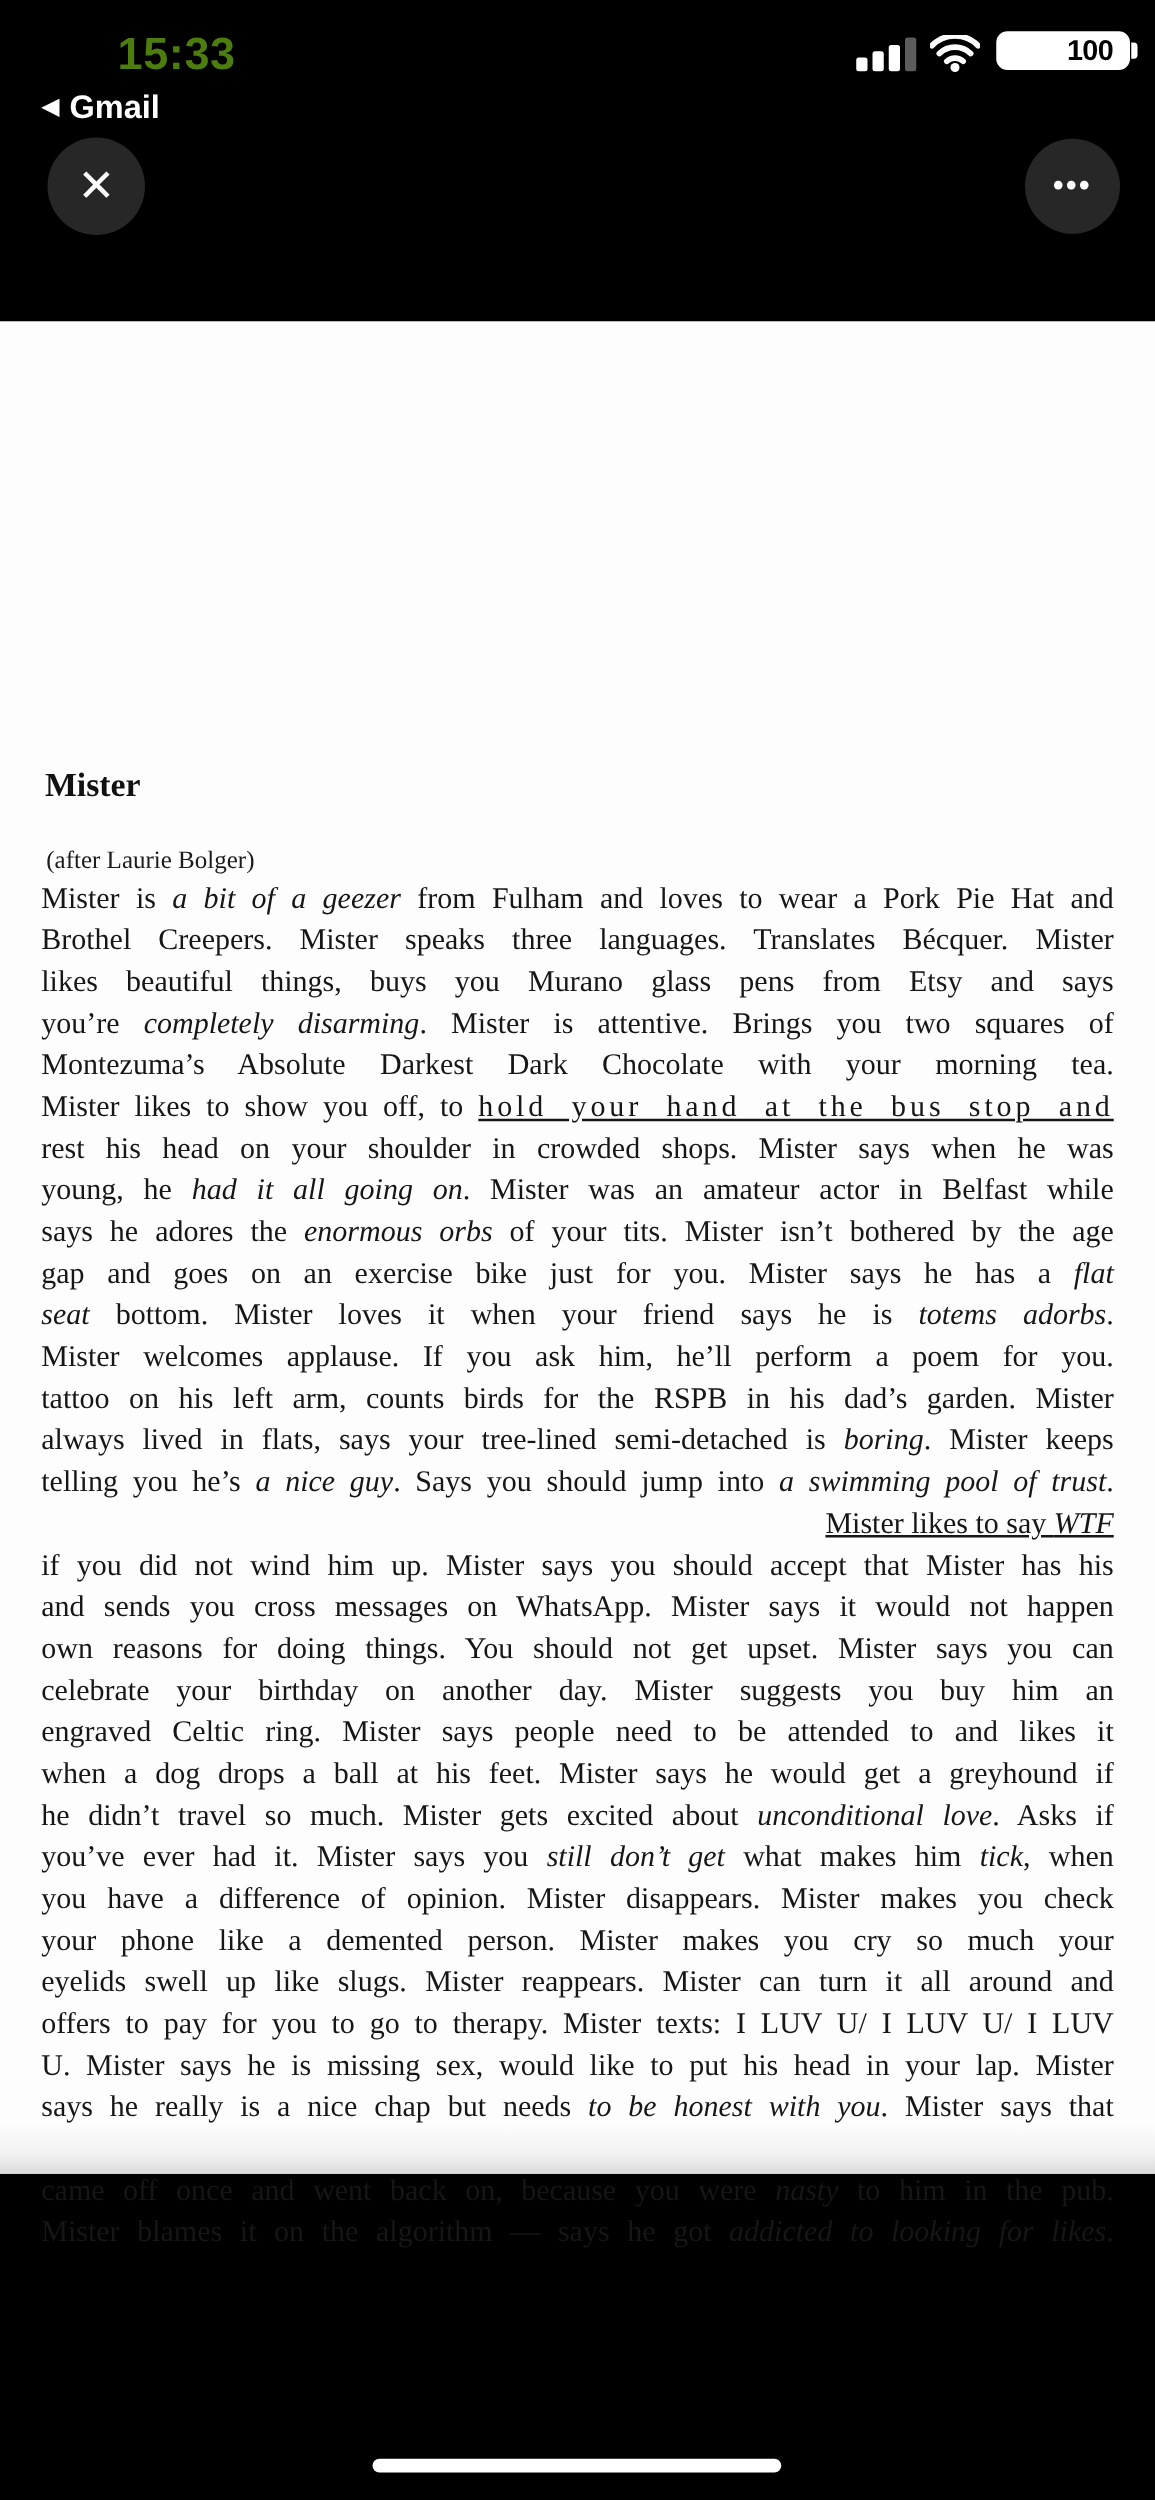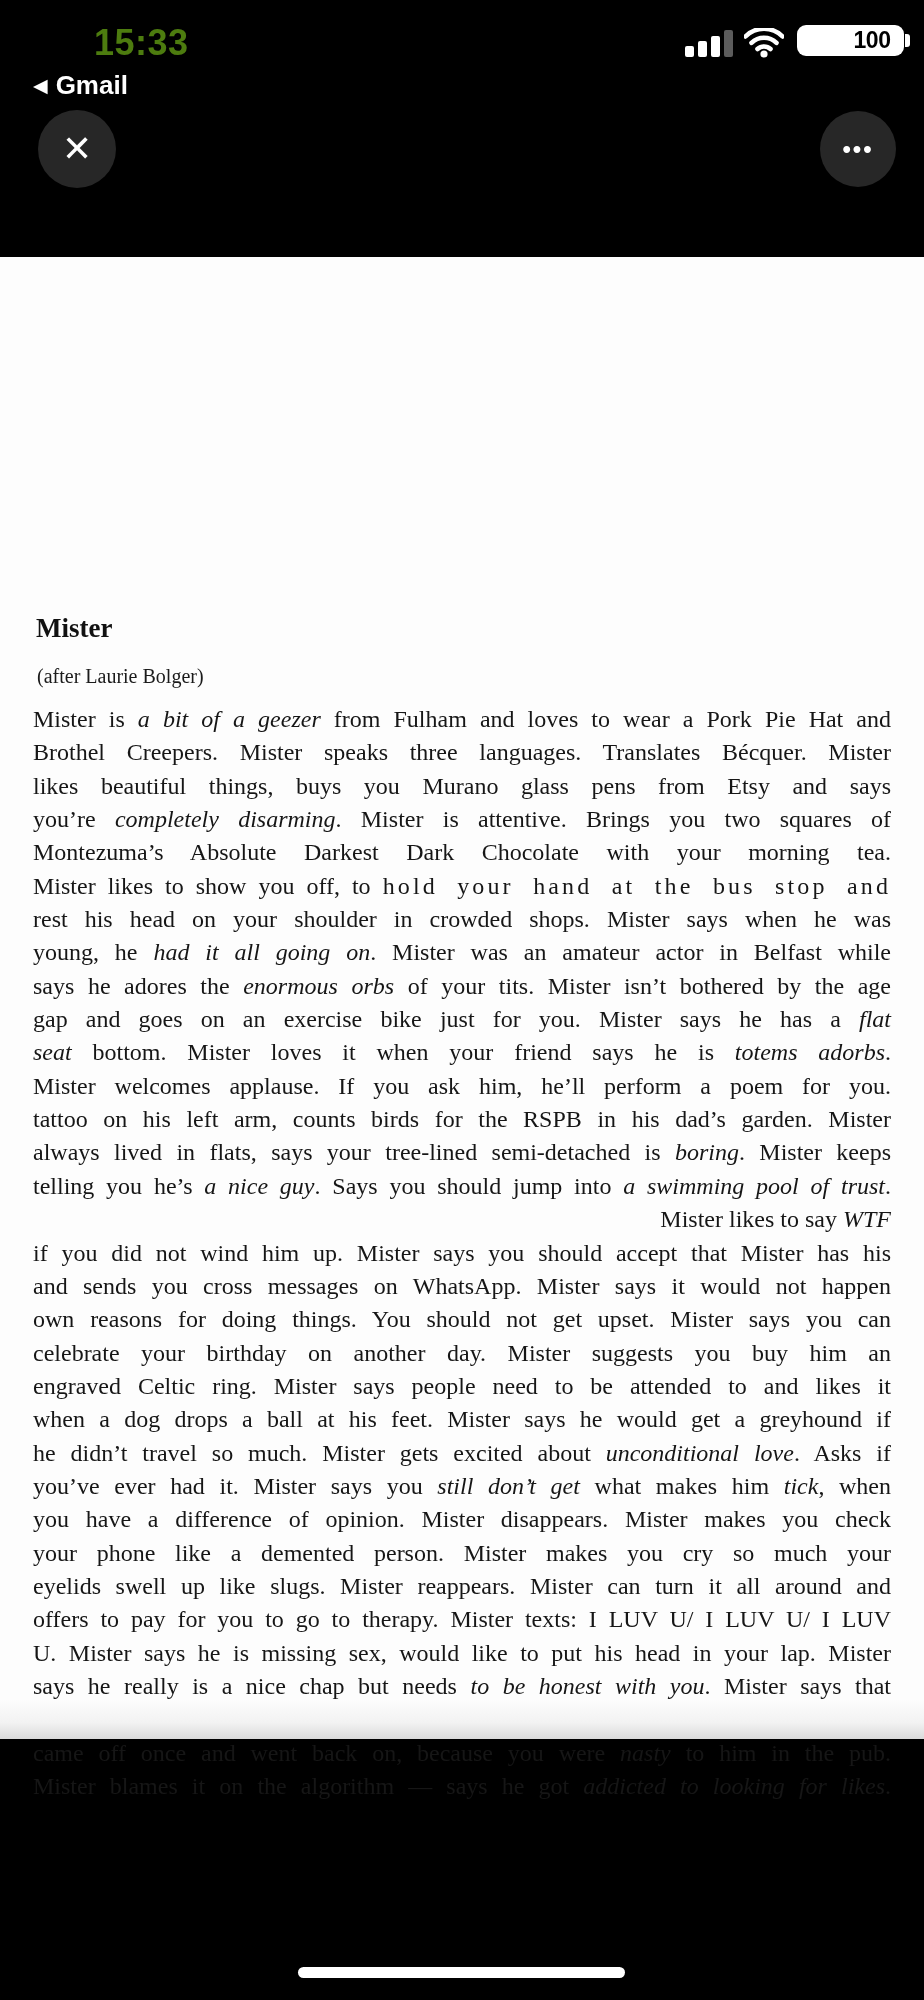--- a/index.html
+++ b/index.html
@@ -25,26 +25,26 @@
   .circle{position:absolute;width:78px;height:78px;border-radius:50%;background:#272727;border:none;
           display:flex;align-items:center;justify-content:center;color:#fff;cursor:pointer;padding:0;}
   .close{left:38px;top:110px;font-size:36px;}
   .more{left:820px;top:111px;width:76px;height:76px;font-size:24px;letter-spacing:2px;font-weight:700;}
   
   .page{position:absolute;left:0;top:257px;width:924px;height:1482px;background:#fdfdfd;color:#161616;
         font-family:"Liberation Serif",serif;box-sizing:border-box;padding:0 30px 0 33px;}
   .page::after{content:"";position:absolute;left:0;bottom:0;width:100%;height:40px;
         background:linear-gradient(#fdfdfd 0%,#f2f2f2 60%,#dadada 100%);}
   .doc-title{position:absolute;left:20px;top:340px;margin:16px;font-size:27px;font-weight:700;color:#111;}
-  .dedication{position:absolute;left:37px;top:408px;font-size:20px;color:#1b1b1b;}
+  .dedication{position:absolute;left:37px;top:420px;font-size:20px;color:#1b1b1b;}
   .poem{position:absolute;left:33px;top:446px;width:858px;font-size:24px;color:#161616;}
   .line{line-height:33.35px;text-align:justify;text-align-last:justify;text-justify:inter-word;}
-  .line.right{text-align:center;text-align-last:right;}
+  .line.right{text-align:center;text-align-last:right;text-decoration:underline;}
   .it{font-style:italic;margin-top:20px;}
-  .sp{letter-spacing:.13em;word-spacing:.18em;}
+  .sp{letter-spacing:.13em;word-spacing:.18em;text-decoration:underline;}
   
   .home{position:absolute;left:298px;top:1967px;width:327px;height:11px;border-radius:6px;background:#fff;cursor:grab;}
 </style>
 </head>
 <body>
 
 <div class="screen">
 
   <div class="time">15:33</div>
 

